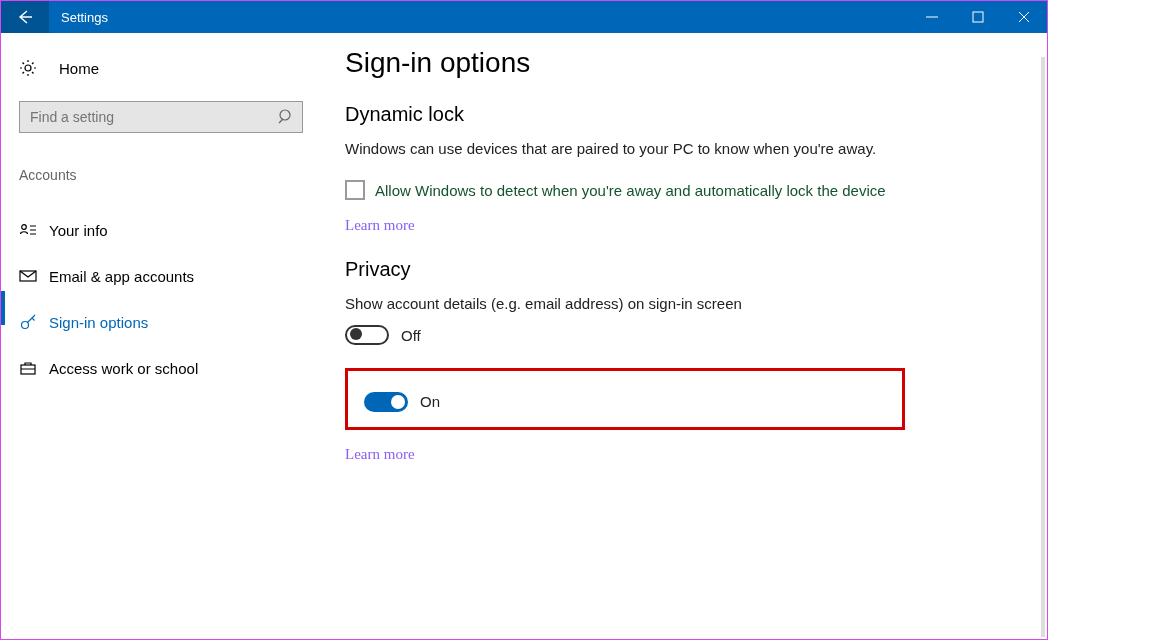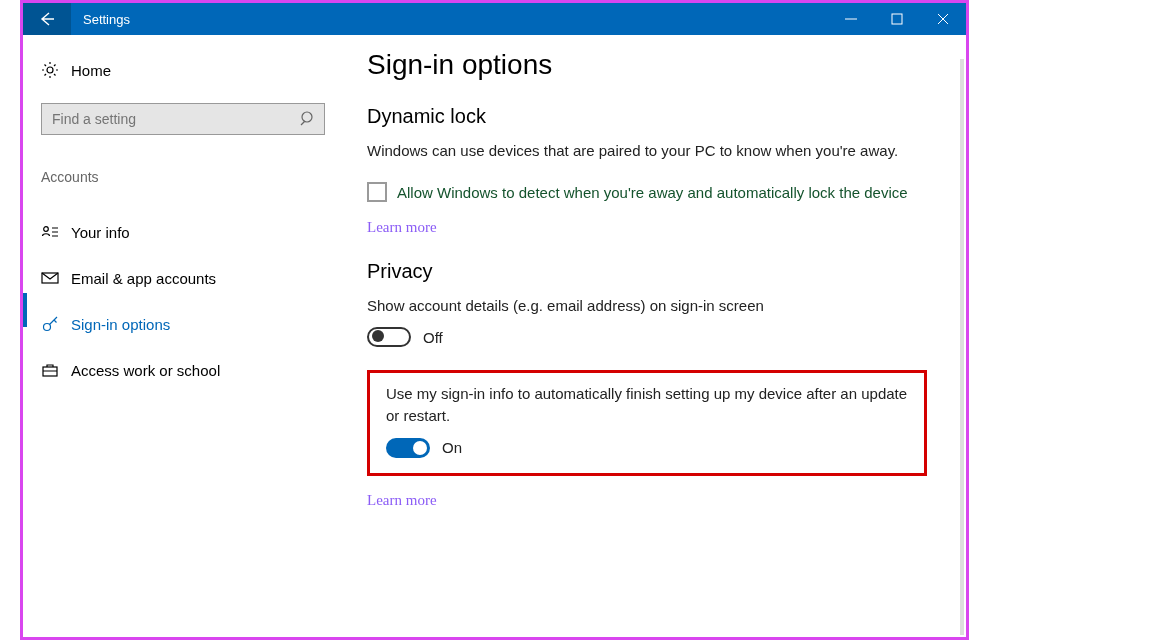--- a/index.html
+++ b/index.html
@@ -1,32 +1,32 @@
 <!DOCTYPE html>
 <html><head>
 <meta charset="utf-8">
 <style>
   * { box-sizing: border-box; margin: 0; padding: 0; }
   html, body { width: 1154px; height: 640px; font-family: "Segoe UI", Tahoma, sans-serif; background: #fff; overflow: hidden; }
-  .outer     { width: 949px; height: 640px; border: 3px solid #d946ef; position: relative; background: #fff; margin-left: 20px; }
+  .outer     { width: 1048px; height: 640px; border: 1px solid #d946ef; position: relative; background: #fff; }
 
   
   .titlebar      { height: 32px; background: #0067b8; color: #fff; display: flex; align-items: stretch; }
   .tb-back       { width: 48px; background: #005493; display: flex; align-items: center; justify-content: center; cursor: pointer; }
   .tb-title      { flex: 0 0 auto; display: flex; align-items: center; padding-left: 12px; font-size: 13px; }
   .tb-spacer     { flex: 1 1 auto; }
   .tb-btn        { width: 46px; display: flex; align-items: center; justify-content: center; cursor: pointer; }
   .tb-btn svg, .tb-back svg { display: block; }
 
   
   .body     { display: flex; height: calc(640px - 34px); }
 
   
   .sidebar  { width: 320px; padding: 12px 0 0 0; }
-  .home-row { display: flex; align-items: center; height: 46px; padding-left: 18px; cursor: pointer; }
+  .home-row { display: flex; align-items: center; height: 46px; padding-left: 18px; cursor: pointer; gap: 10px; }
   .home-row .ico { width: 30px; display: flex; justify-content: flex-start; }
   .home-row .lbl { font-size: 15px; color: #000; }
 
   .search-wrap  { padding: 0 18px; margin-top: 10px; }
   .search       { position: relative; height: 32px; border: 1px solid #999; background: #e5e5e5; }
   .search input { position: absolute; inset: 0; border: none; outline: none; padding: 0 34px 0 10px; font-size: 14px; color: #666; background: transparent; }
   .search .mag  { position: absolute; right: 8px; top: 6px; }
 
   .section-hdr { padding: 34px 0 4px 18px; font-size: 14px; color: #666; }
 
@@ -193,21 +193,20 @@
 
         <div class="body-txt">Show account details (e.g. email address) on sign-in screen</div>
         <div class="toggle-row">
           <div class="toggle off">
               <div class="knob"></div>
             </div>
           <span class="body-txt">Off</span>
         </div>
 
         <div class="hl-box">
-          <div class="body-txt">Use my sign-in info to automatically finish setting up my device after an update or restart.</div>
           <div class="toggle-row">
             <div class="toggle on">
                 <div class="knob"></div>
               </div>
             <span class="body-txt">On</span>
           </div>
         </div>
 
         <span class="link">Learn more</span>
       </div>

